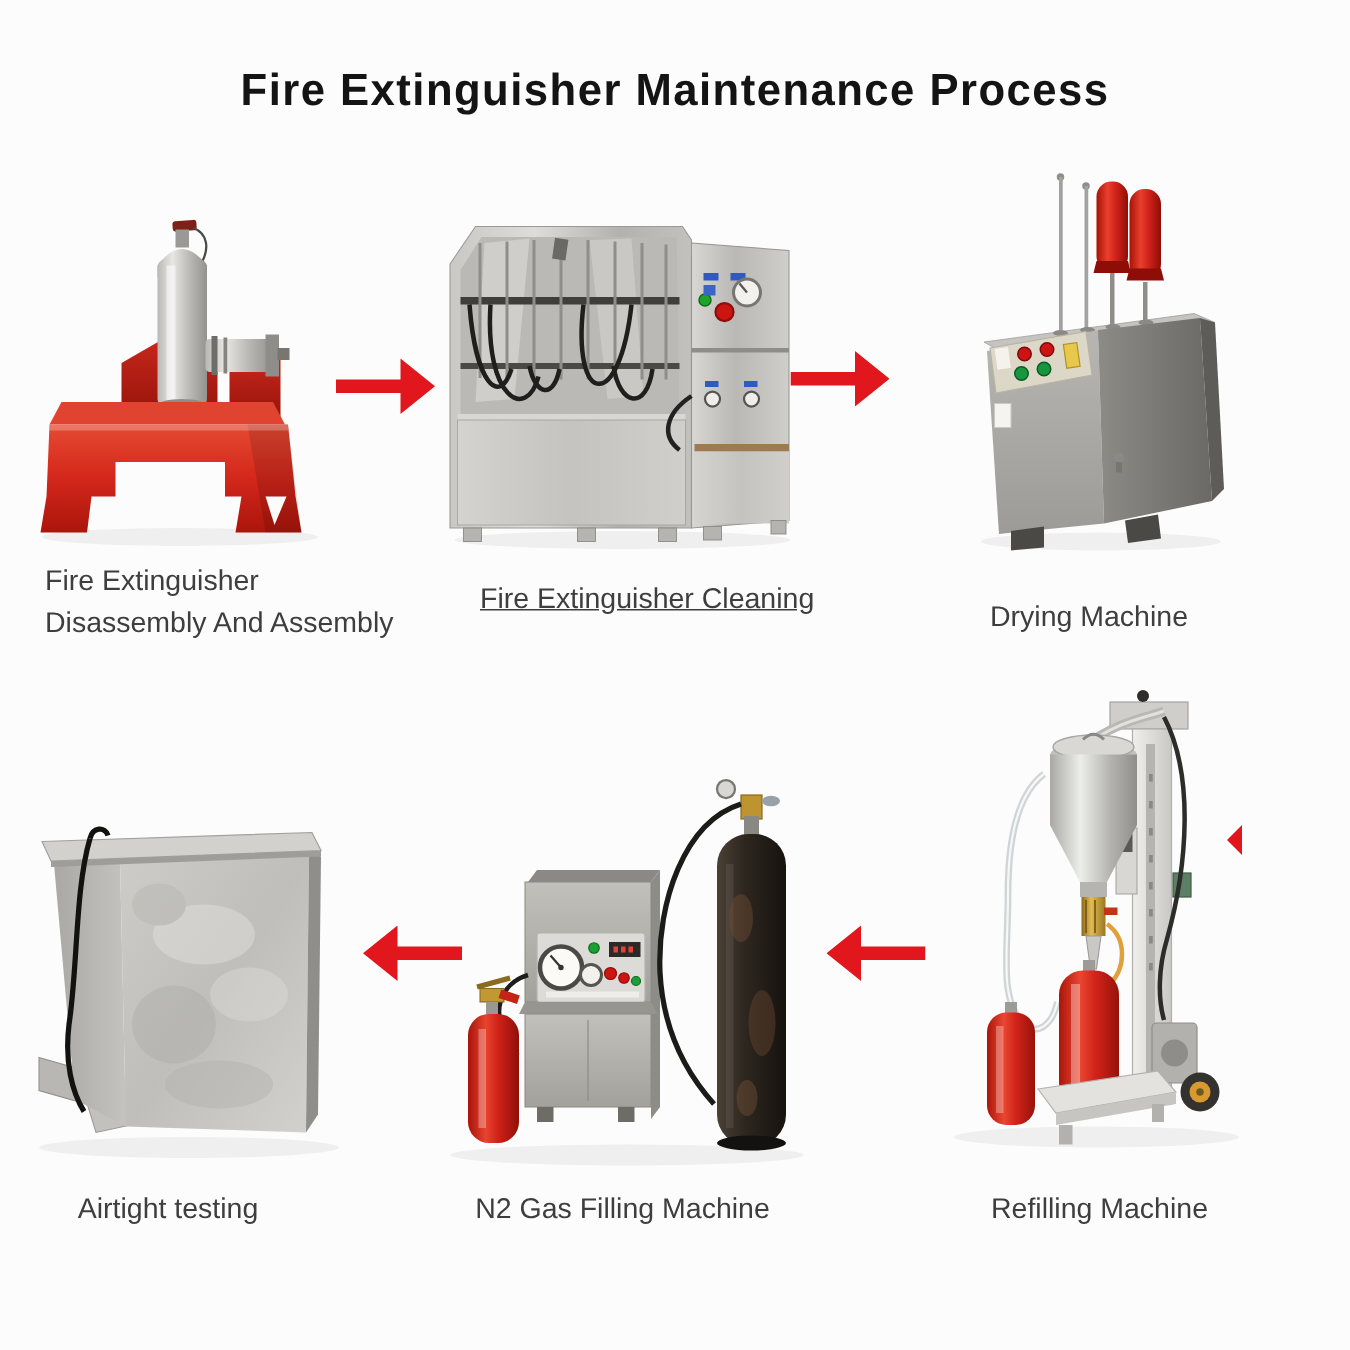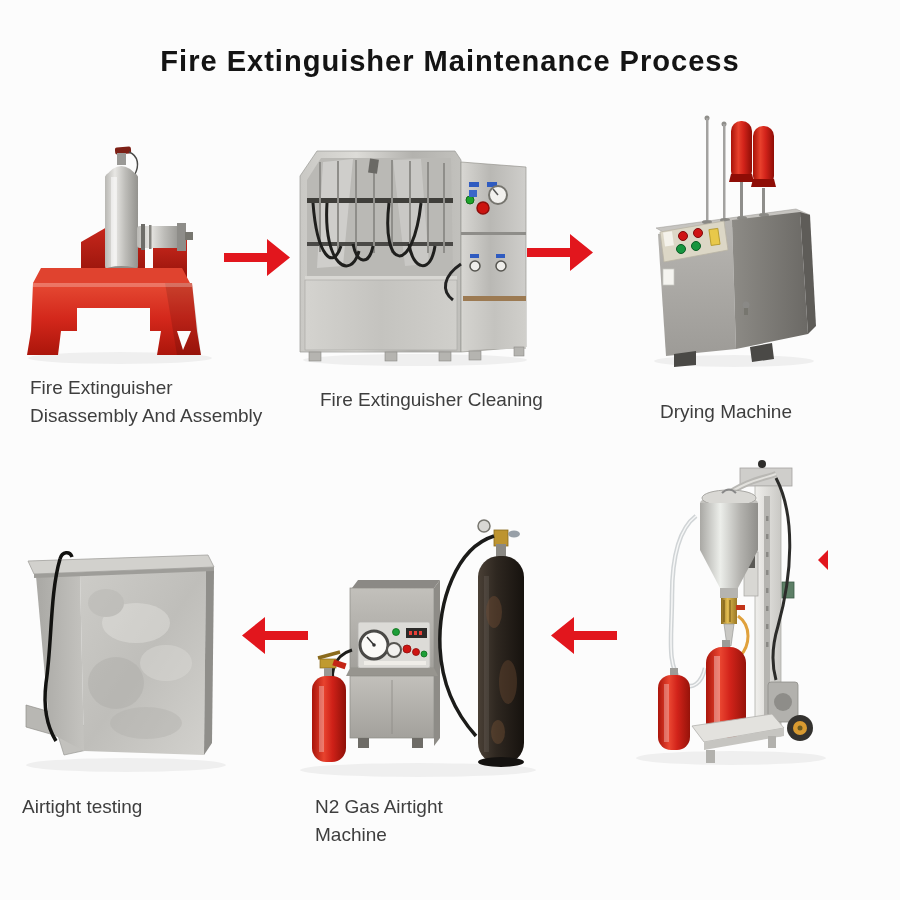--- a/index.html
+++ b/index.html
@@ -15,21 +15,21 @@
   .title{
     position:absolute;top:44px;left:0;width:900px;text-align:center;
     font-size:30px;font-weight:700;letter-spacing:1px;color:var(--title-text);
     transform:scaleX(.97);
   }
   .machine{position:absolute;}
   .machine svg{display:block;}
   .step-label{
     position:absolute;font-size:19px;line-height:28px;color:var(--label-text);
   }
-  .step-label.centered{}
+  .step-label.centered{text-align:center;}
   .arrow{position:absolute;}
   .arrow-shape{fill:var(--arrow-red);}
 </style>
 </head>
 <body>
 
 <div class="canvas">
 
   <div class="title">Fire Extinguisher Maintenance Process</div>
 
@@ -442,24 +442,25 @@
     <svg width="66" height="37" viewBox="0 0 66 37">
         <polygon class="arrow-shape" points="66,14 23,14 23,0 0,18.5 23,37 23,23 66,23"></polygon>
       </svg>
   </div>
 
   <div class="step-label" style="left:30px;top:374px;">
     <div>Fire Extinguisher</div>
     <div>Disassembly And Assembly</div>
   </div>
 
-  <div class="step-label" style="left:320px;top:386px;">
+  <div class="step-label" style="left:320px;top:386px;text-decoration:underline;">
     <div>Fire Extinguisher Cleaning</div>
   </div>
 
   <div class="step-label" style="left:660px;top:398px;">Drying Machine</div>
 
   <div class="step-label centered" style="left:22px;top:793px;width:180px;">Airtight testing</div>
 
-  <div class="step-label centered" style="left:315px;top:793px;width:200px;">N2 Gas Airtight Machine</div>
-
+  <div class="step-label centered" style="left:315px;top:793px;width:200px;">N2 Gas Filling Machine</div>
+
+  <div class="step-label centered" style="left:633px;top:793px;width:200px;">Refilling Machine</div>
 
 </div>
 
 </body></html>

